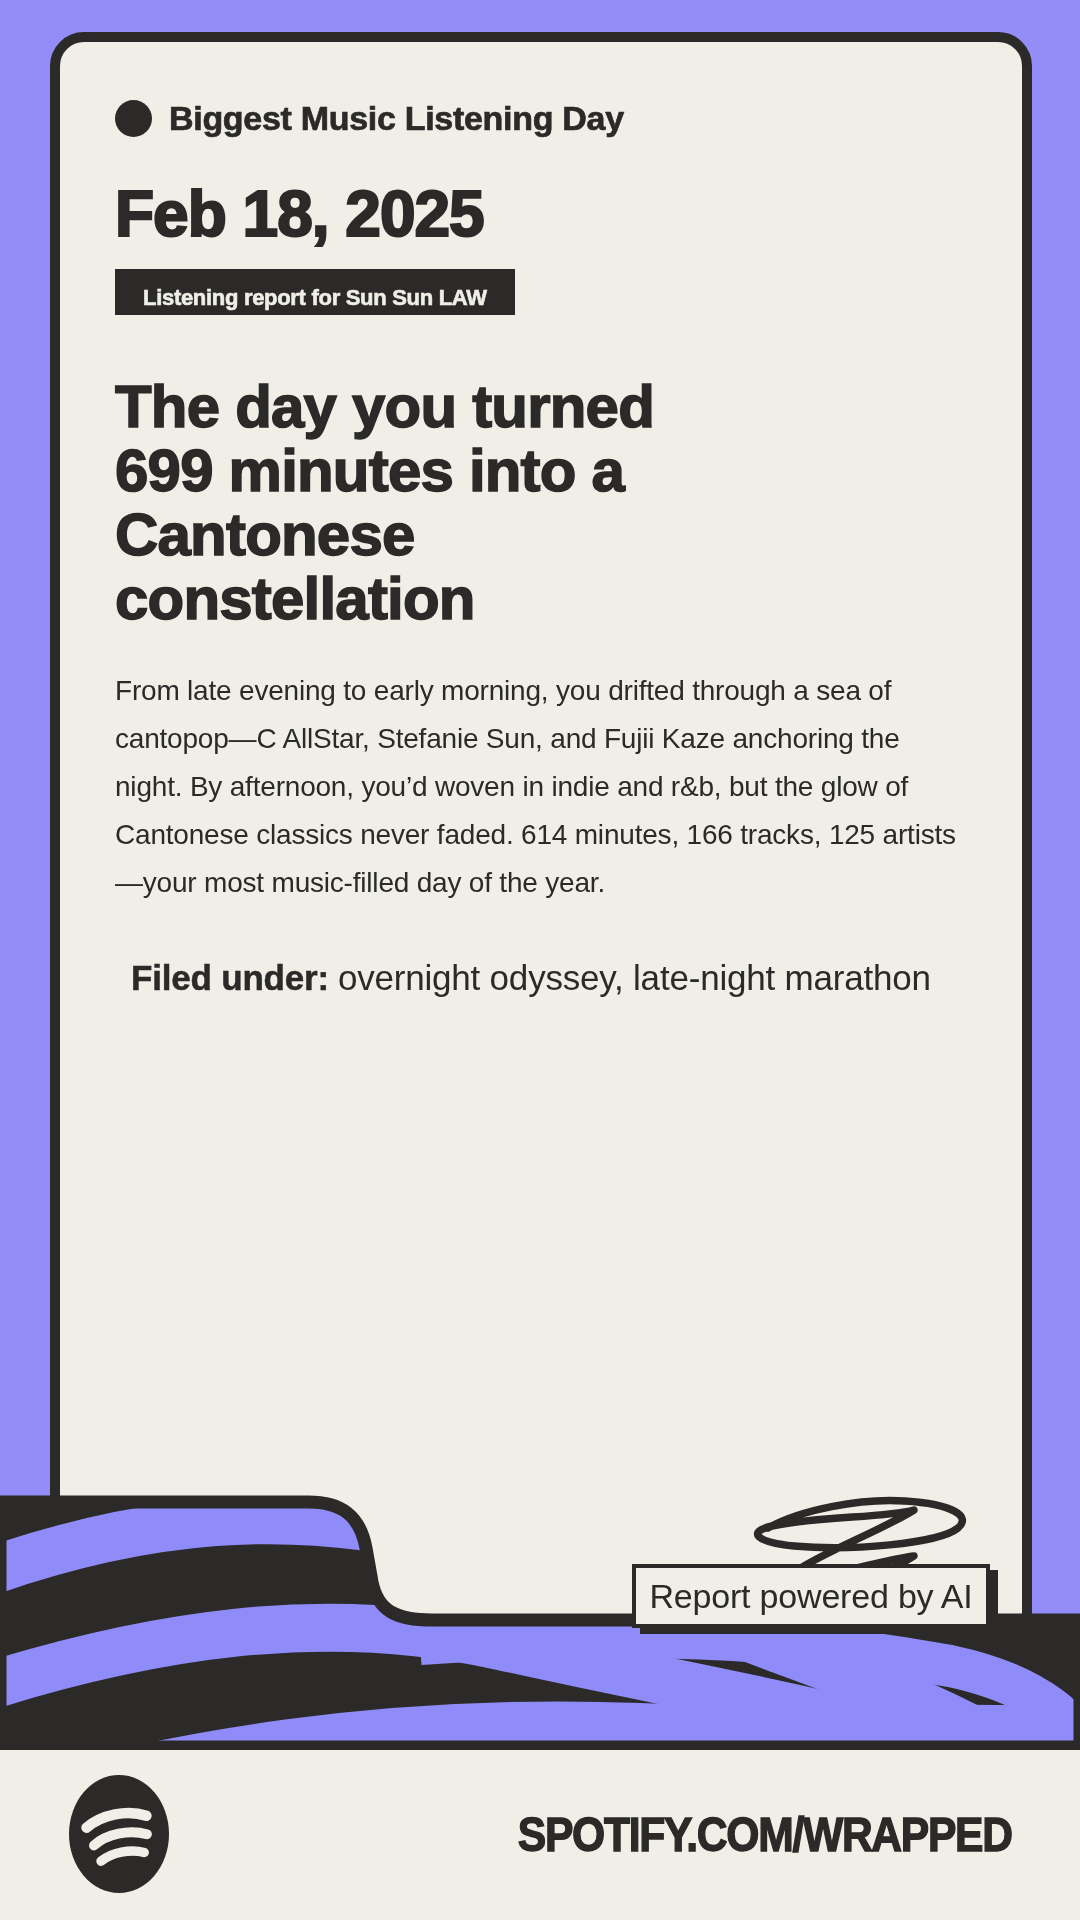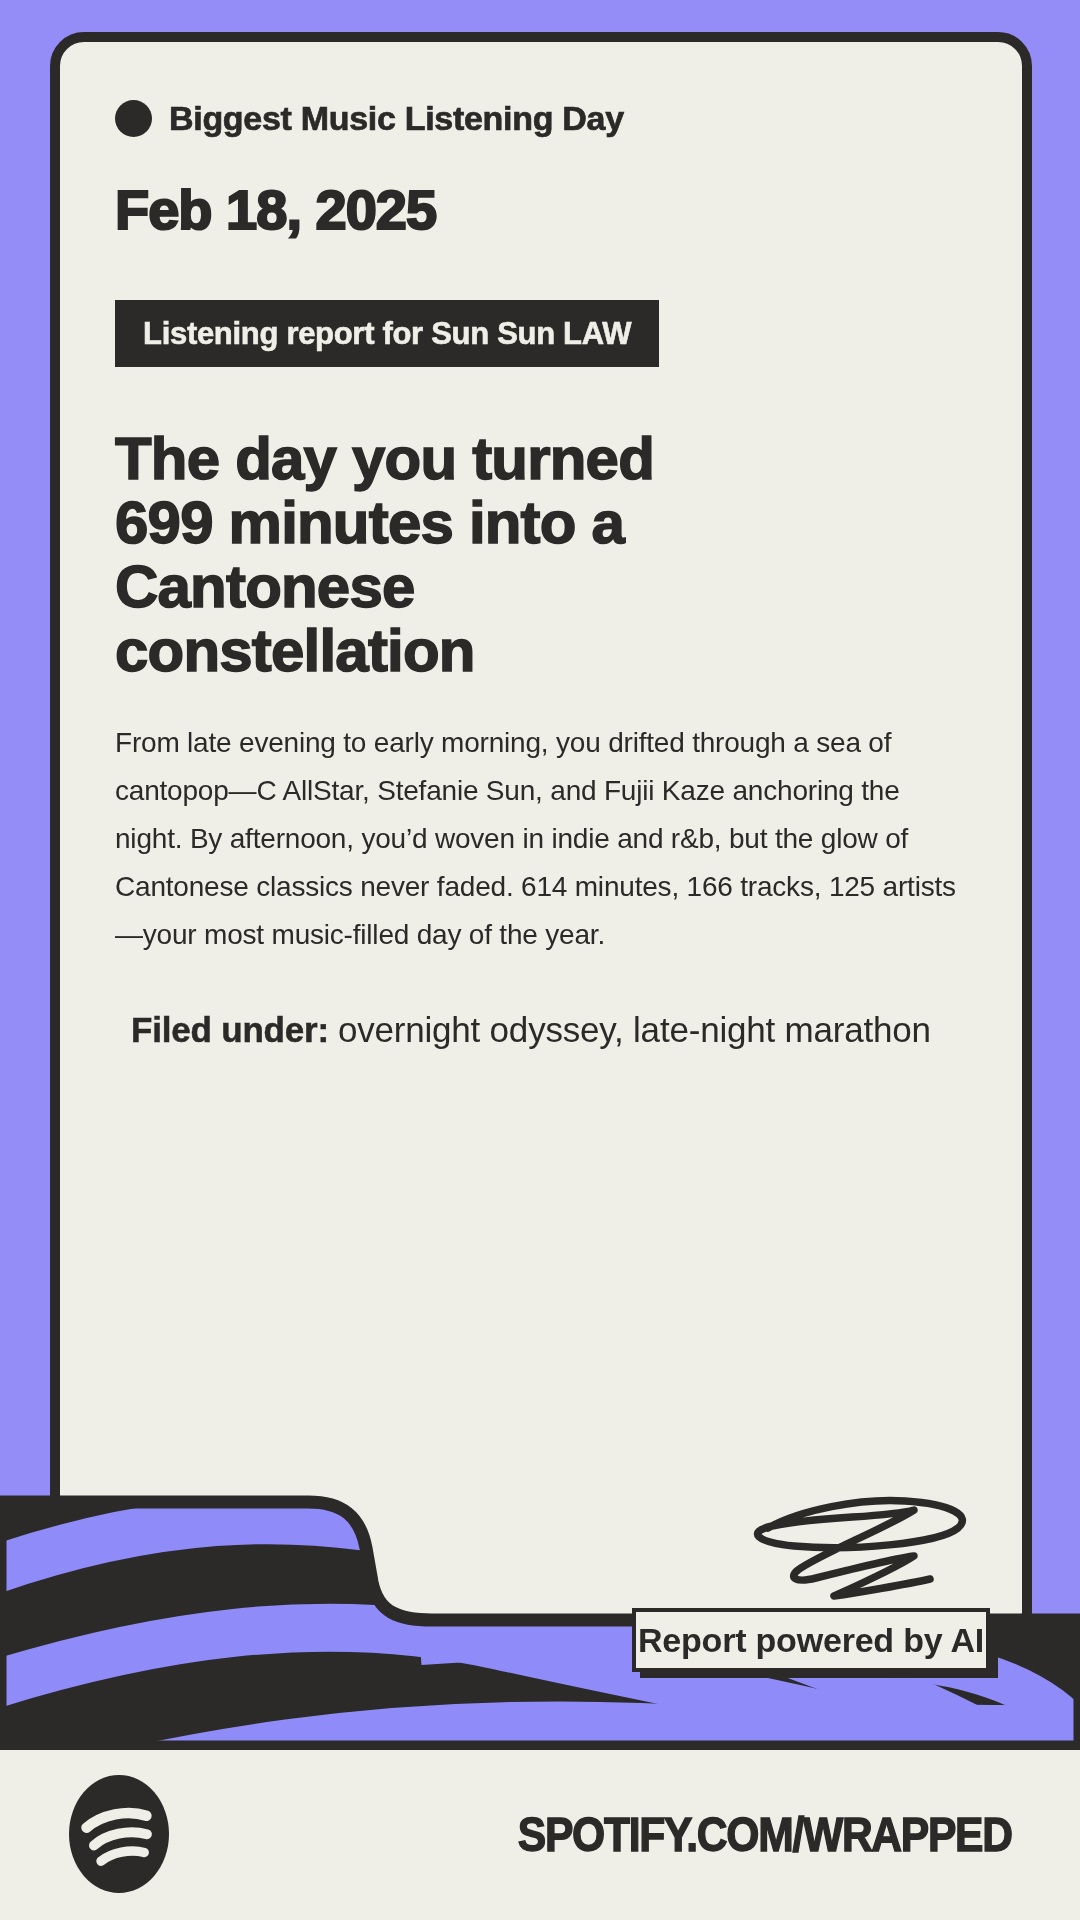--- a/index.html
+++ b/index.html
@@ -36,56 +36,56 @@
   .dot{
     width:37px;height:37px;border-radius:50%;
     background:var(--ink,#2B2A28);flex:0 0 auto;
   }
   .eyebrow-label{
     font-size:34px;font-weight:700;letter-spacing:-0.3px;
     -webkit-text-stroke:0.7px var(--ink,#2B2A28);
   }
   .date{
     margin-top:44px;
-    font-size:56px;font-weight:700;letter-spacing:-1px;line-height:1;
+    font-size:64px;font-weight:700;letter-spacing:-1px;line-height:1;
     -webkit-text-stroke:2.2px var(--ink,#2B2A28);
   }
   .report-badge{
     display:inline-block;
-    margin-top:62px;
+    margin-top:23px;
     background:var(--ink,#2B2A28);
     color:var(--cream,#EFEFE8);
-    font-size:31px;font-weight:700;letter-spacing:-0.3px;
+    font-size:22px;font-weight:700;letter-spacing:-0.3px;
     -webkit-text-stroke:0.6px var(--cream,#EFEFE8);
-    padding:16px 28px 15px 28px;
+    padding:16px 28px 4px 28px;
   }
   .headline{
     margin-top:60px;max-width:640px;
     font-size:60px;font-weight:700;line-height:64px;letter-spacing:-0.8px;
     -webkit-text-stroke:1.5px var(--ink,#2B2A28);
   }
   .body-text{
     margin-top:36px;max-width:856px;
     font-size:28px;font-weight:400;line-height:48px;letter-spacing:-0.2px;
   }
   .filed{
     margin-top:47px;max-width:856px;
     font-size:35px;line-height:48px;letter-spacing:-0.2px;
   }
   .filed strong{font-weight:700;margin-right:9px;margin-left:16px;-webkit-text-stroke:0.5px var(--ink,#2B2A28);}
   .signature{position:absolute;left:690px;top:1488px;z-index:4;}
   .ribbon{position:absolute;left:0;top:1490px;z-index:3;display:block;}
   .ai-badge{
-    position:absolute;left:632px;top:1608px;z-index:5;
+    position:absolute;left:632px;top:1564px;z-index:5;
     width:358px;height:64px;
     background:var(--cream,#EFEFE8);
     border:4px solid var(--ink,#2B2A28);
     box-shadow:8px 6px 0 var(--ink,#2B2A28);
     display:flex;align-items:center;justify-content:center;
-    font-size:34px;letter-spacing:-0.2px;font-weight:bold;
+    font-size:34px;letter-spacing:-0.2px;
   }
   .footer{
     position:absolute;left:0;top:1747px;width:1080px;height:173px;
     background:var(--cream,#EFEFE8);
     display:flex;align-items:center;justify-content:space-between;
     padding:0 68px 0 69px;z-index:2;
   }
   .spotify-logo{display:block;}
   .footer-url{
     font-size:49px;font-weight:700;letter-spacing:-1.5px;

